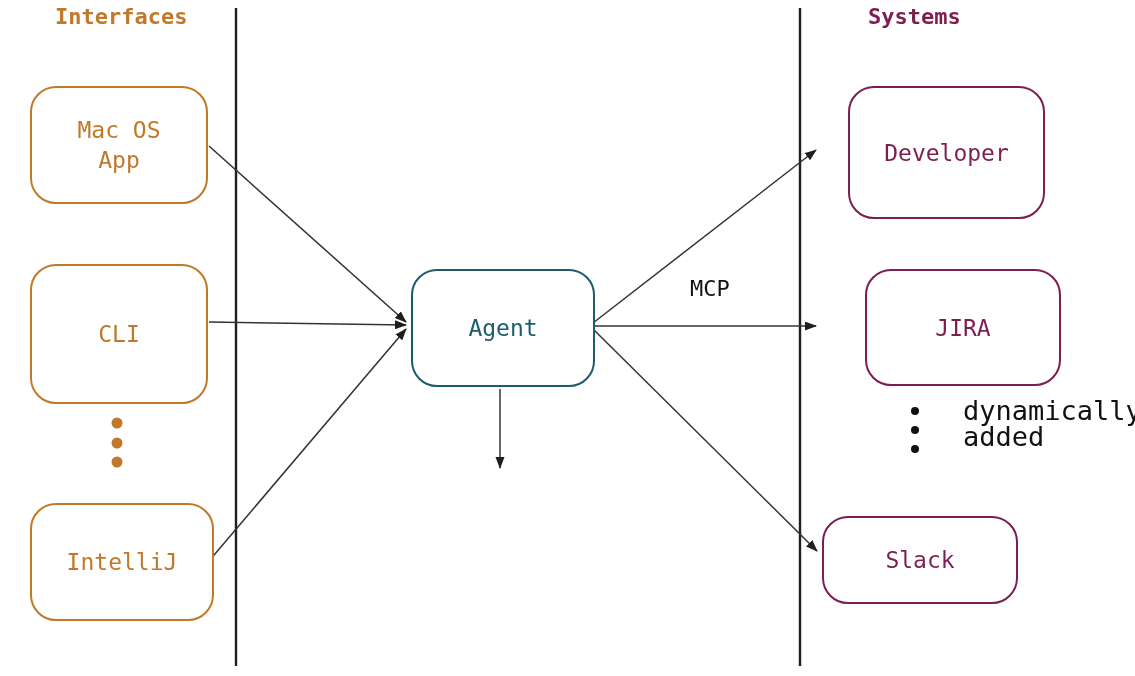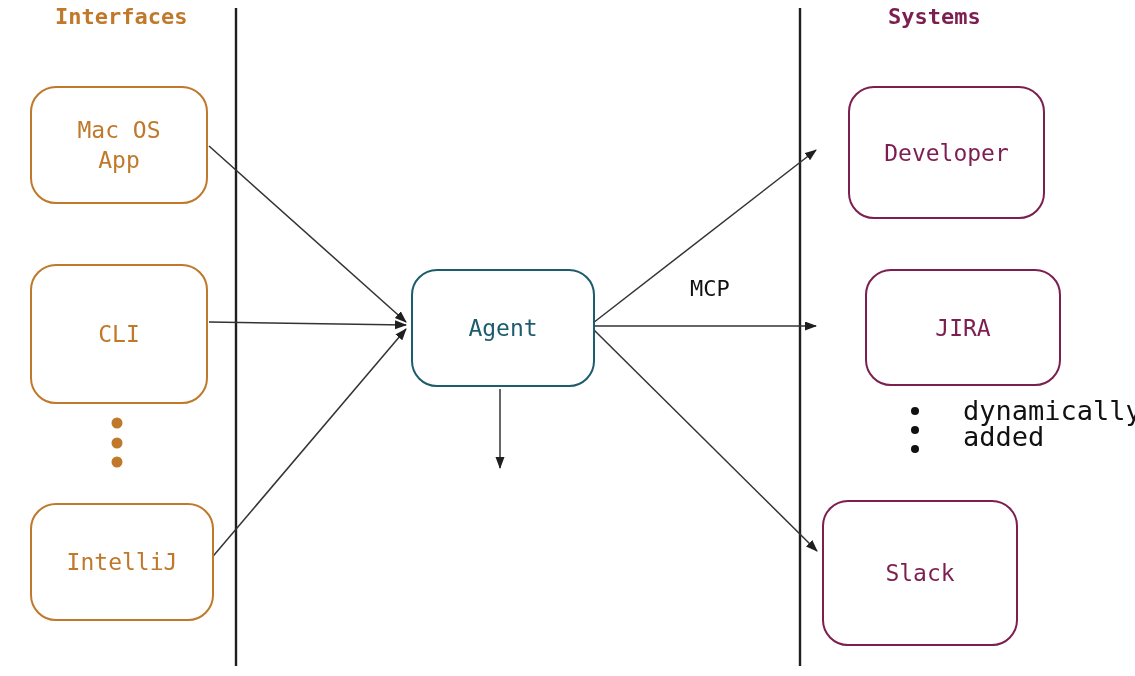--- a/index.html
+++ b/index.html
@@ -101,21 +101,21 @@
     <circle class="dot-orange" cx="117" cy="423" r="5.5"></circle>
     <circle class="dot-orange" cx="117" cy="443" r="5.5"></circle>
     <circle class="dot-orange" cx="117" cy="462" r="5.5"></circle>
 
     <circle class="dot-black" cx="915" cy="411" r="4"></circle>
     <circle class="dot-black" cx="915" cy="430" r="4"></circle>
     <circle class="dot-black" cx="915" cy="449" r="4"></circle>
   </svg>
 
   <div class="col-header orange" style="left:55px; top:4px;">Interfaces</div>
-  <div class="col-header maroon" style="left:868px; top:4px;margin-left:20px;">Systems</div>
+  <div class="col-header maroon" style="left:868px; top:4px;">Systems</div>
 
   <div class="node orange" style="left:30px; top:86px; width:178px; height:118px;">
     <span class="node-label">Mac OS
 App</span>
   </div>
   <div class="node orange" style="left:30px; top:264px; width:178px; height:140px;">
     <span class="node-label">CLI</span>
   </div>
   <div class="node orange" style="left:30px; top:503px; width:184px; height:118px;align-items:center;">
     <span class="node-label">IntelliJ</span>
@@ -124,21 +124,21 @@
   <div class="node teal" style="left:411px; top:269px; width:184px; height:118px;">
     <span class="node-label">Agent</span>
   </div>
 
   <div class="node maroon" style="left:848px; top:86px; width:197px; height:133px;">
     <span class="node-label">Developer</span>
   </div>
   <div class="node maroon" style="left:822px; top:269px; width:196px; height:117px;margin-left:43px;">
     <span class="node-label">JIRA</span>
   </div>
-  <div class="node maroon" style="left:822px; top:500px; width:196px; height:146px;">
+  <div class="node maroon" style="left:822px; top:516px; width:196px; height:88px;">
     <span class="node-label">Slack</span>
   </div>
 
   <div class="edge-label" style="left:690px; top:276px;">MCP</div>
 
   <div class="annotation" style="left:963px; top:398px;">dynamically
 added</div>
 
 </div>
 

